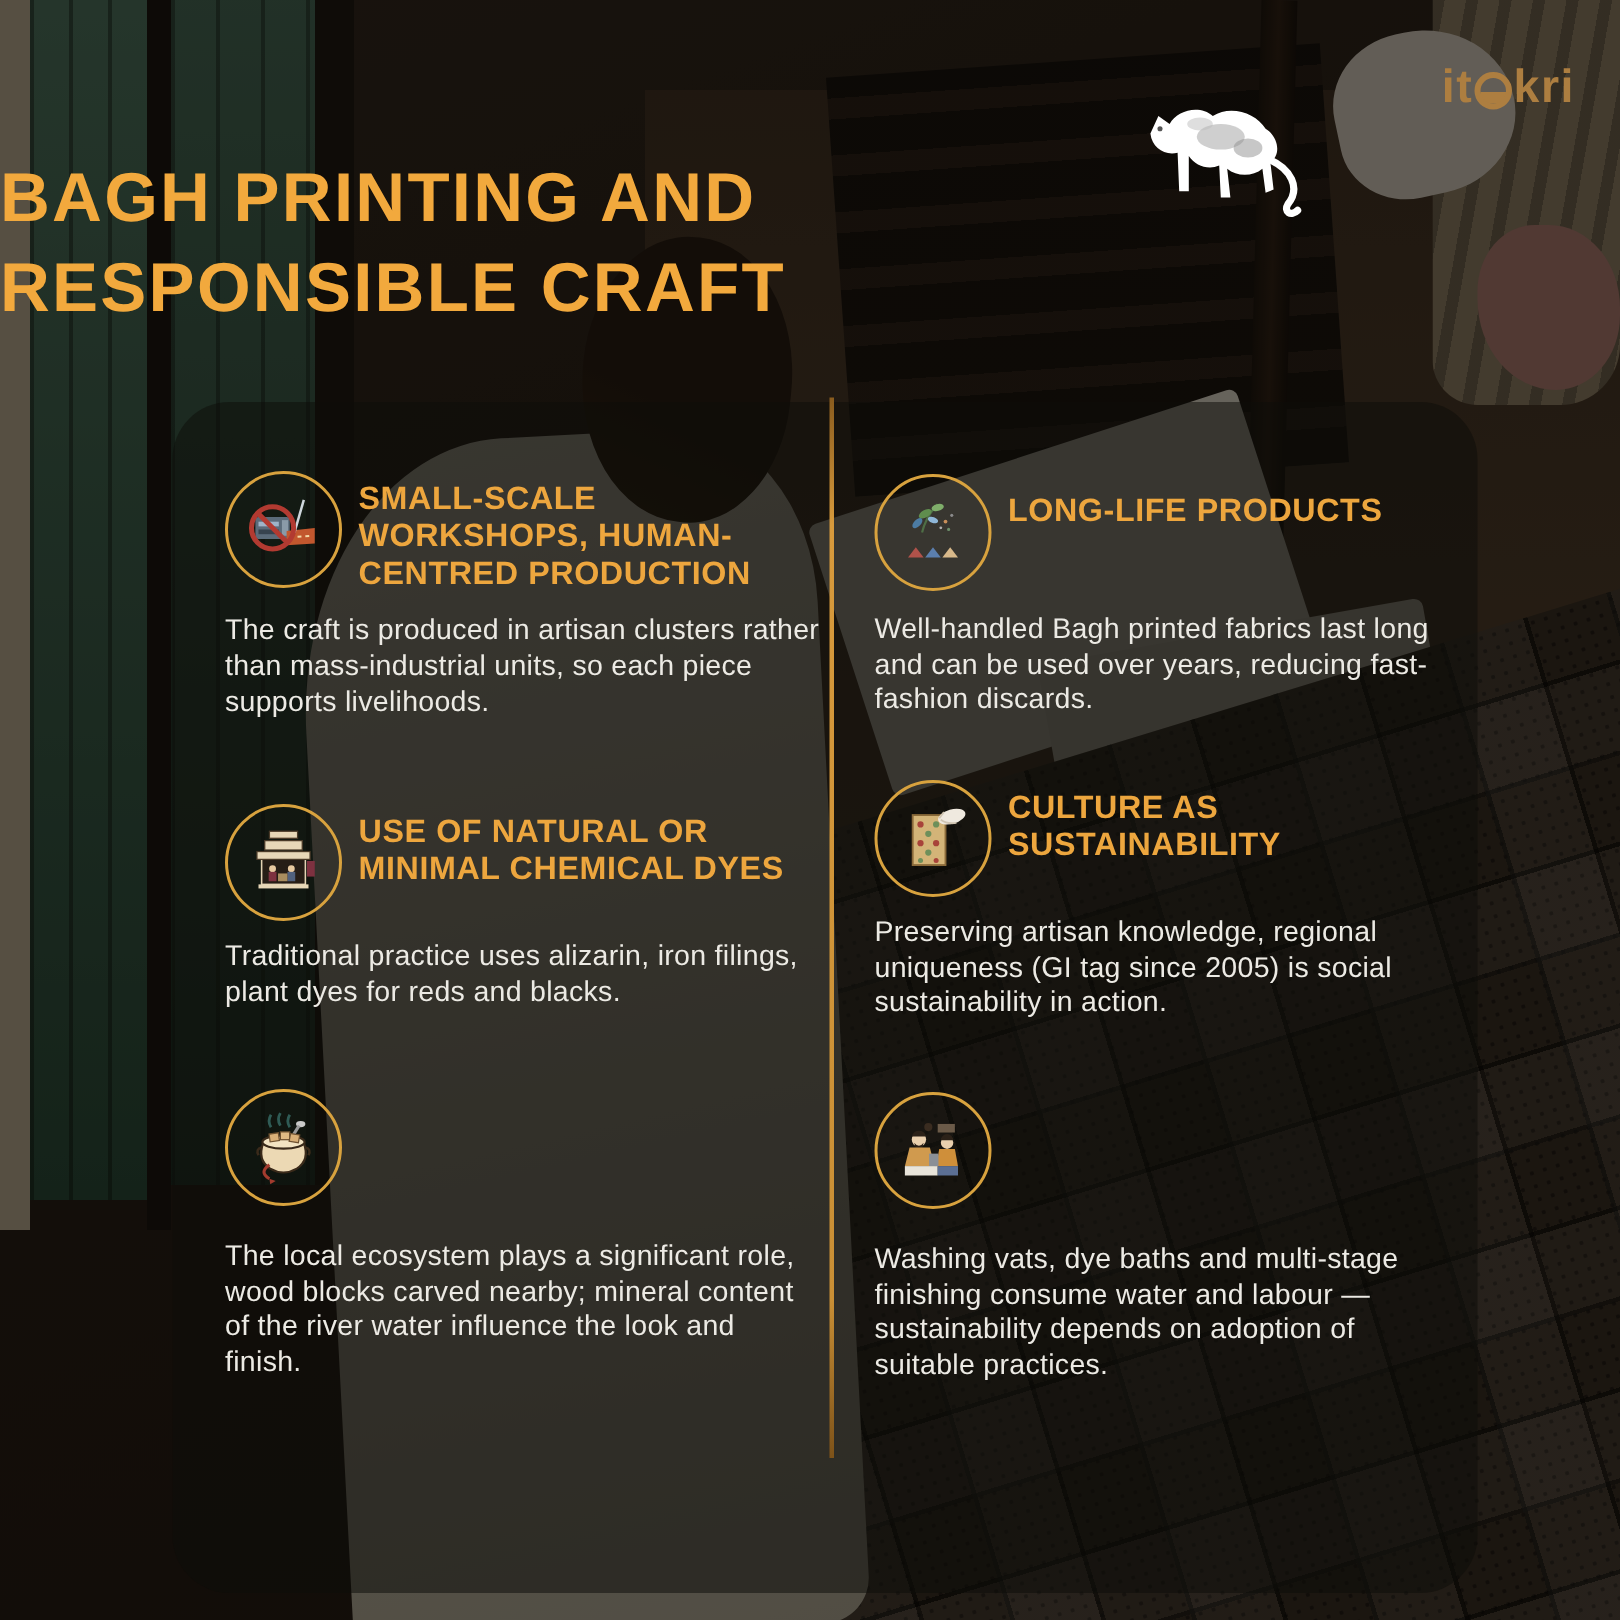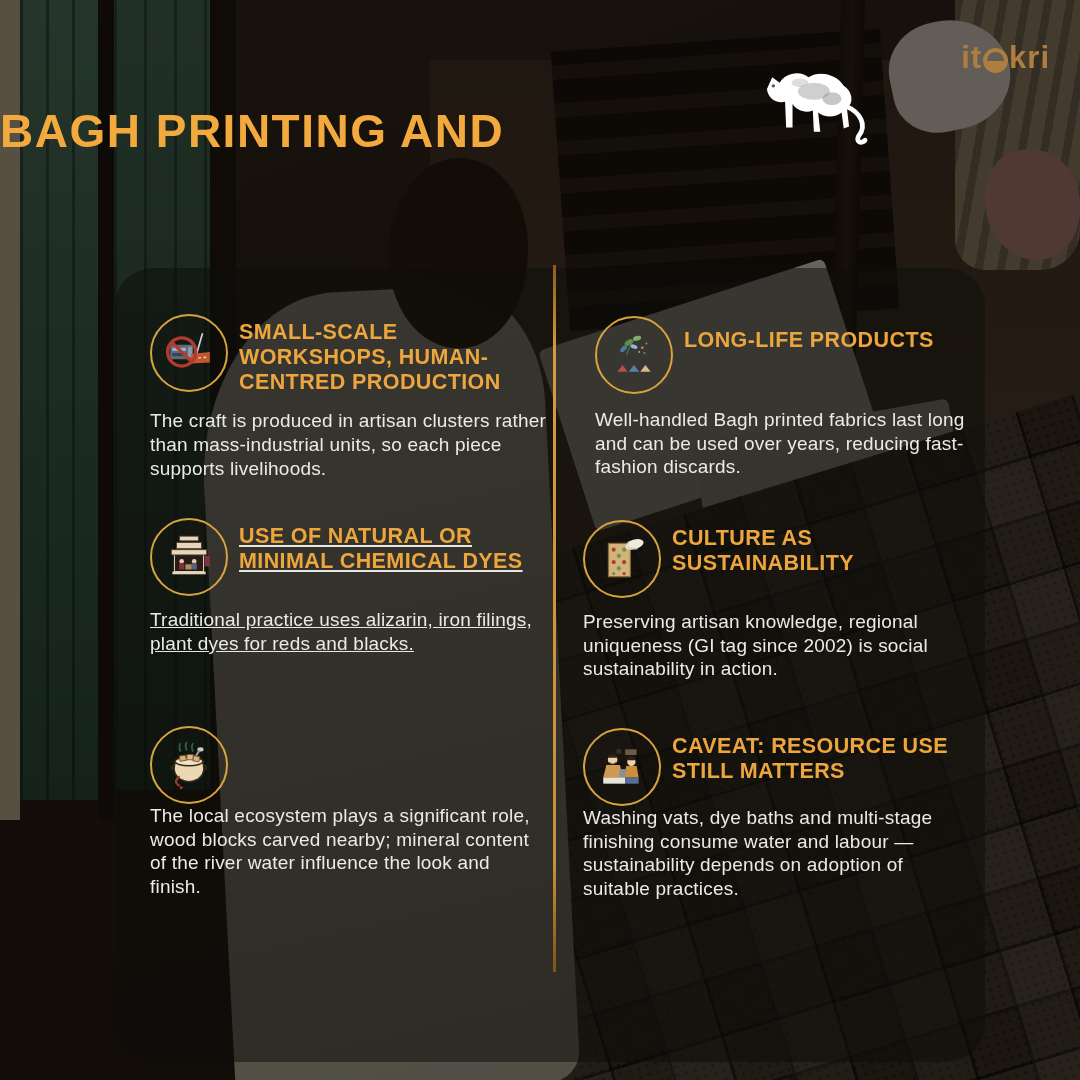--- a/index.html
+++ b/index.html
@@ -57,21 +57,21 @@
      letter-spacing:1.5px;line-height:1.3;text-transform:uppercase;}
   .tiger{left:752px;top:50px;width:128px;height:108px;}
 
   
   .sec{color:#eae7e1;}
   .sec-head{display:flex;align-items:flex-start;gap:11px;}
   .icon-circle{flex:0 0 auto;width:74px;height:74px;border:2px solid #d8a23e;border-radius:50%;
      display:flex;align-items:center;justify-content:center;}
   .sec-title{padding-top:6px;color:#eda63e;font-size:21.5px;font-weight:800;line-height:1.17;letter-spacing:.4px;text-transform:uppercase;}
   .sec-body{font-size:19px;line-height:1.24;letter-spacing:.2px;color:#eceae4;}
-  .mt14{margin-top:14px;} .mt8{margin-top:12px;} .mt22{}
+  .mt14{margin-top:14px;} .mt8{margin-top:12px;} .mt22{margin-top:22px;}
 </style>
 </head>
 <body>
 
 <div class="canvas">
 
   <div class="abs bg-base"></div>
   <div class="abs floor"></div>
   <div class="abs door-frame-light"></div>
   <div class="abs door-left-a"></div>
@@ -95,20 +95,21 @@
   <div class="abs divider"></div>
 
   <div class="abs logo">
     <span>it</span>
       <span class="logo-o"></span>
       <span>kri</span>
   </div>
 
   <div class="abs title">
     <div>BAGH PRINTING AND</div>
+    <div>RESPONSIBLE CRAFT</div>
   </div>
 
   <svg class="abs tiger" viewBox="0 0 120 100">
     <path fill="#fff" d="M14 36 L19 25 L26 30 C31 21 45 18 53 25 C64 18 80 23 86 33 C94 38 96 49 89 54 L91 71 L86 73 L84 58 C78 63 68 63 62 58 L64 76 L58 76 L57 56 C50 59 42 56 38 50 L38 72 L32 72 L31 48 C23 50 15 45 14 36 Z"></path>
     <ellipse cx="58" cy="38" rx="15" ry="8" fill="#a8a8a8" opacity=".55"></ellipse>
     <ellipse cx="75" cy="45" rx="9" ry="6" fill="#8f8f8f" opacity=".5"></ellipse>
     <ellipse cx="45" cy="30" rx="8" ry="4" fill="#bdbdbd" opacity=".5"></ellipse>
     <path d="M88 52 C102 58 108 70 100 80 C97 85 102 88 106 84" stroke="#fff" stroke-width="4.5" fill="none" stroke-linecap="round"></path>
     <circle cx="20" cy="33" r="1.6" fill="#555"></circle>
   </svg>
@@ -126,21 +127,21 @@
           <line x1="37" y1="5" x2="31" y2="26" stroke="#cfd6dc" stroke-width="1.6"></line>
           <circle cx="17" cy="23" r="13.5" fill="none" stroke="#b23a31" stroke-width="3.2"></circle>
           <line x1="7.5" y1="13.5" x2="26.5" y2="32.5" stroke="#b23a31" stroke-width="3.2"></line>
         </svg>
       </div>
       <div class="sec-title" style="width:312px;">SMALL-SCALE WORKSHOPS, HUMAN-CENTRED PRODUCTION</div>
     </div>
     <div class="sec-body mt14" style="width:398px;">The craft is produced in artisan clusters rather than mass-industrial units, so each piece supports livelihoods.</div>
   </div>
 
-  <div class="abs sec" style="left:150px;top:518px;width:402px;text-decoration:underline;">
+  <div class="abs sec" style="left:150px;top:536px;width:402px;">
     <div class="sec-head">
       <div class="icon-circle">
         <svg width="50" height="50" viewBox="0 0 48 48">
           <rect x="10" y="21" width="28" height="17" fill="#261d16" stroke="#e3d2b4" stroke-width="1"></rect>
           <rect x="15" y="4" width="18" height="4.5" fill="#e7d7b8" stroke="#4a3a28" stroke-width=".8"></rect>
           <rect x="12" y="10" width="24" height="6" fill="#e7d7b8" stroke="#4a3a28" stroke-width=".8"></rect>
           <rect x="7" y="17" width="34" height="5" fill="#e7d7b8" stroke="#4a3a28" stroke-width=".8"></rect>
           <circle cx="17" cy="28" r="2.2" fill="#e8c9a0"></circle>
             <rect x="14.5" y="30" width="5" height="6" fill="#7e3140"></rect>
           <circle cx="29" cy="28" r="2.2" fill="#e8c9a0"></circle>
@@ -172,21 +173,21 @@
           <path d="M10 24 q-4 1 -2 5" stroke="#3a2a1a" stroke-width="1.6" fill="none"></path>
           <path d="M38 24 q4 1 2 5" stroke="#3a2a1a" stroke-width="1.6" fill="none"></path>
           <path d="M15 35 q-7 5 0 9" stroke="#a33b2e" stroke-width="2" fill="none"></path>
           <path d="M15 44 l4 1.5 l-3.5 2 z" fill="#a33b2e"></path>
         </svg>
       </div>
     </div>
     <div class="sec-body mt22" style="width:380px;">The local ecosystem plays a significant role, wood blocks carved nearby; mineral content of the river water influence the look and finish.</div>
   </div>
 
-  <div class="abs sec" style="left:583px;top:316px;width:392px;margin-left:12px;">
+  <div class="abs sec" style="left:583px;top:316px;width:392px;">
     <div class="sec-head">
       <div class="icon-circle">
         <svg width="50" height="50" viewBox="0 0 48 48">
           <path d="M17 24 C19 16 22 11 27 6" stroke="#4e6e46" stroke-width="1.4" fill="none"></path>
           <ellipse cx="19" cy="12" rx="4.5" ry="2.4" fill="#5f8d4e" transform="rotate(-30 19 12)"></ellipse>
           <ellipse cx="27" cy="8" rx="4" ry="2.2" fill="#7fae6a" transform="rotate(-15 27 8)"></ellipse>
           <ellipse cx="14" cy="18" rx="4" ry="2.2" fill="#4c7ca3" transform="rotate(-45 14 18)"></ellipse>
           <ellipse cx="24" cy="16" rx="3.4" ry="1.9" fill="#8fb7d8" transform="rotate(20 24 16)"></ellipse>
           <circle cx="32" cy="17" r="1.2" fill="#c98f5a"></circle>
             <circle cx="36" cy="13" r="1" fill="#8a8a8a"></circle>
@@ -215,39 +216,38 @@
             <circle cx="21" cy="33" r="2" fill="#6d8f5a"></circle>
           <circle cx="16" cy="38" r="1.6" fill="#6d8f5a"></circle>
             <circle cx="26" cy="38" r="1.6" fill="#a8433a"></circle>
           <ellipse cx="36" cy="10" rx="9" ry="4.6" fill="#efe9df" transform="rotate(-16 36 10)"></ellipse>
           <path d="M29 12 q4 3 10 2" stroke="#cfc4b2" stroke-width="1.2" fill="none"></path>
           <path d="M31 7 l-3 4" stroke="#cfc4b2" stroke-width="1.2"></path>
         </svg>
       </div>
       <div class="sec-title" style="width:290px;">CULTURE AS SUSTAINABILITY</div>
     </div>
-    <div class="sec-body mt8" style="width:388px;">Preserving artisan knowledge, regional uniqueness (GI tag since 2002) is social sustainability in action.</div>
+    <div class="sec-body mt8" style="width:388px;">Preserving artisan knowledge, regional uniqueness (GI tag since 2005) is social sustainability in action.</div>
   </div>
 
   <div class="abs sec" style="left:583px;top:728px;width:392px;">
     <div class="sec-head">
       <div class="icon-circle">
         <svg width="50" height="50" viewBox="0 0 48 48">
           <rect x="27" y="7" width="11" height="5.5" fill="#6b5a48"></rect>
           <circle cx="21" cy="9" r="2.6" fill="#3a2c20"></circle>
           <circle cx="15" cy="17" r="4.6" fill="#ead0ae"></circle>
           <path d="M10.5 15 a4.6 4.6 0 0 1 9 0 z" fill="#2b2118"></path>
           <path d="M12 19 q3 4 6 0 l-1 4 h-4 z" fill="#2b2118"></path>
           <path d="M9 22 L22 22 L25 34 L6 34 Z" fill="#d09a4e"></path>
           <circle cx="33" cy="19" r="4" fill="#ead0ae"></circle>
           <path d="M29 17.5 a4 4 0 0 1 8 0 z" fill="#2b2118"></path>
           <path d="M28 23 L38 23 L40 34 L26 34 Z" fill="#cf8f3a"></path>
           <rect x="21.5" y="26" width="6" height="8" fill="#8a8f96"></rect>
           <rect x="6" y="34" width="21" height="6" fill="#e8e4da"></rect>
           <rect x="27" y="34" width="13" height="6" fill="#5b6f94"></rect>
         </svg>
       </div>
-      <div class="sec-title" style="width:300px;">CAVEAT: RESOURCE USE STILL MATTERS</div>
     </div>
     <div class="sec-body mt22" style="width:388px;">Washing vats, dye baths and multi-stage finishing consume water and labour — sustainability depends on adoption of suitable practices.</div>
   </div>
 
 </div>
 
 </body></html>

